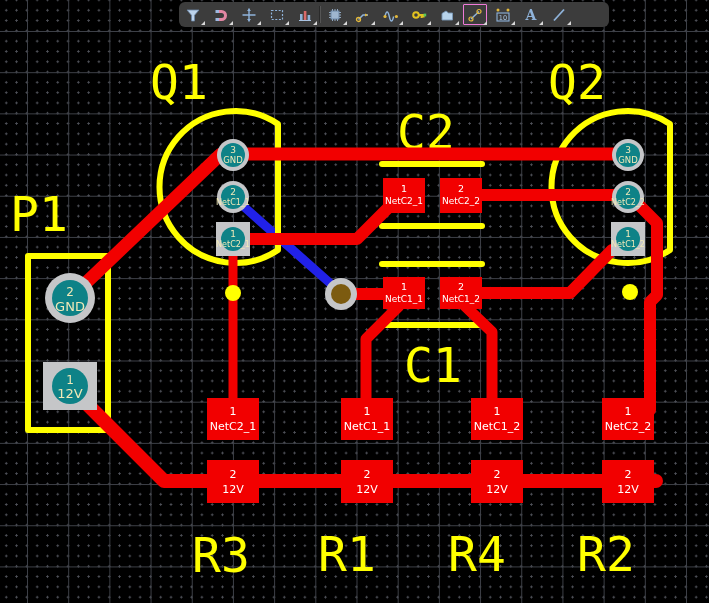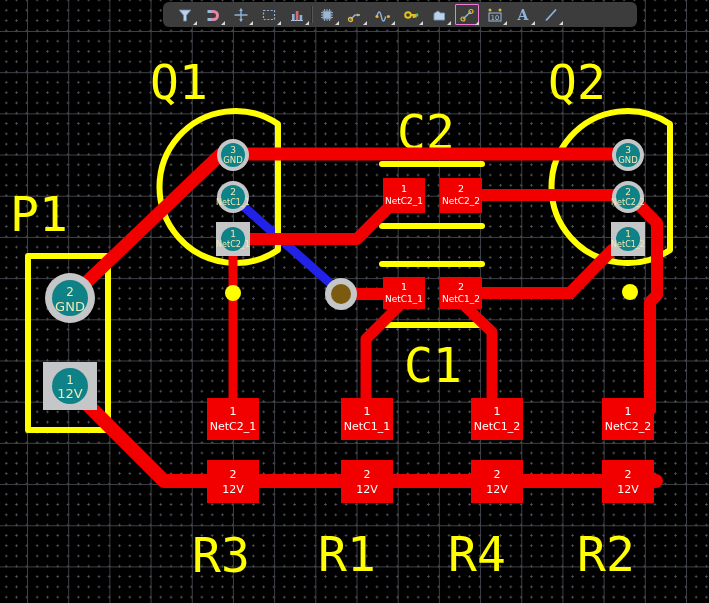--- a/index.html
+++ b/index.html
@@ -10,23 +10,23 @@
       linear-gradient(to right,#3e4148 1px,transparent 1px),
       linear-gradient(to bottom,#3e4148 1px,transparent 1px),
       radial-gradient(circle,#50525a 0.9px,transparent 1.3px);
     background-size:41.2px 41.2px,41.2px 41.2px,10.3px 10.3px;
     background-position:27px 0,0 31px,32px 36px;
     font-family:"DejaVu Sans",sans-serif;
   }
   #pcb{position:absolute;left:0;top:0;}
   
   .toolbar{
-    position:absolute;left:163px;top:2px;width:474px;height:25px;
+    position:absolute;left:179px;top:2px;width:430px;height:25px;
     background:#3c3c3c;border-radius:6px;display:flex;align-items:center;
-    padding:8px;box-sizing:border-box;z-index:5;
+    padding:0;box-sizing:border-box;z-index:5;
   }
   .tbslot{
     position:relative;width:28px;height:25px;display:flex;
     align-items:center;justify-content:center;flex:0 0 auto;cursor:pointer;
   }
   .tbslot::after{
     content:"";position:absolute;right:2px;bottom:2px;width:0;height:0;
     border-left:4px solid transparent;border-bottom:4px solid #d8d8d8;
   }
   .tbslot.active{outline:1px solid #f07ad8;outline-offset:-3px;border-radius:3px;}

